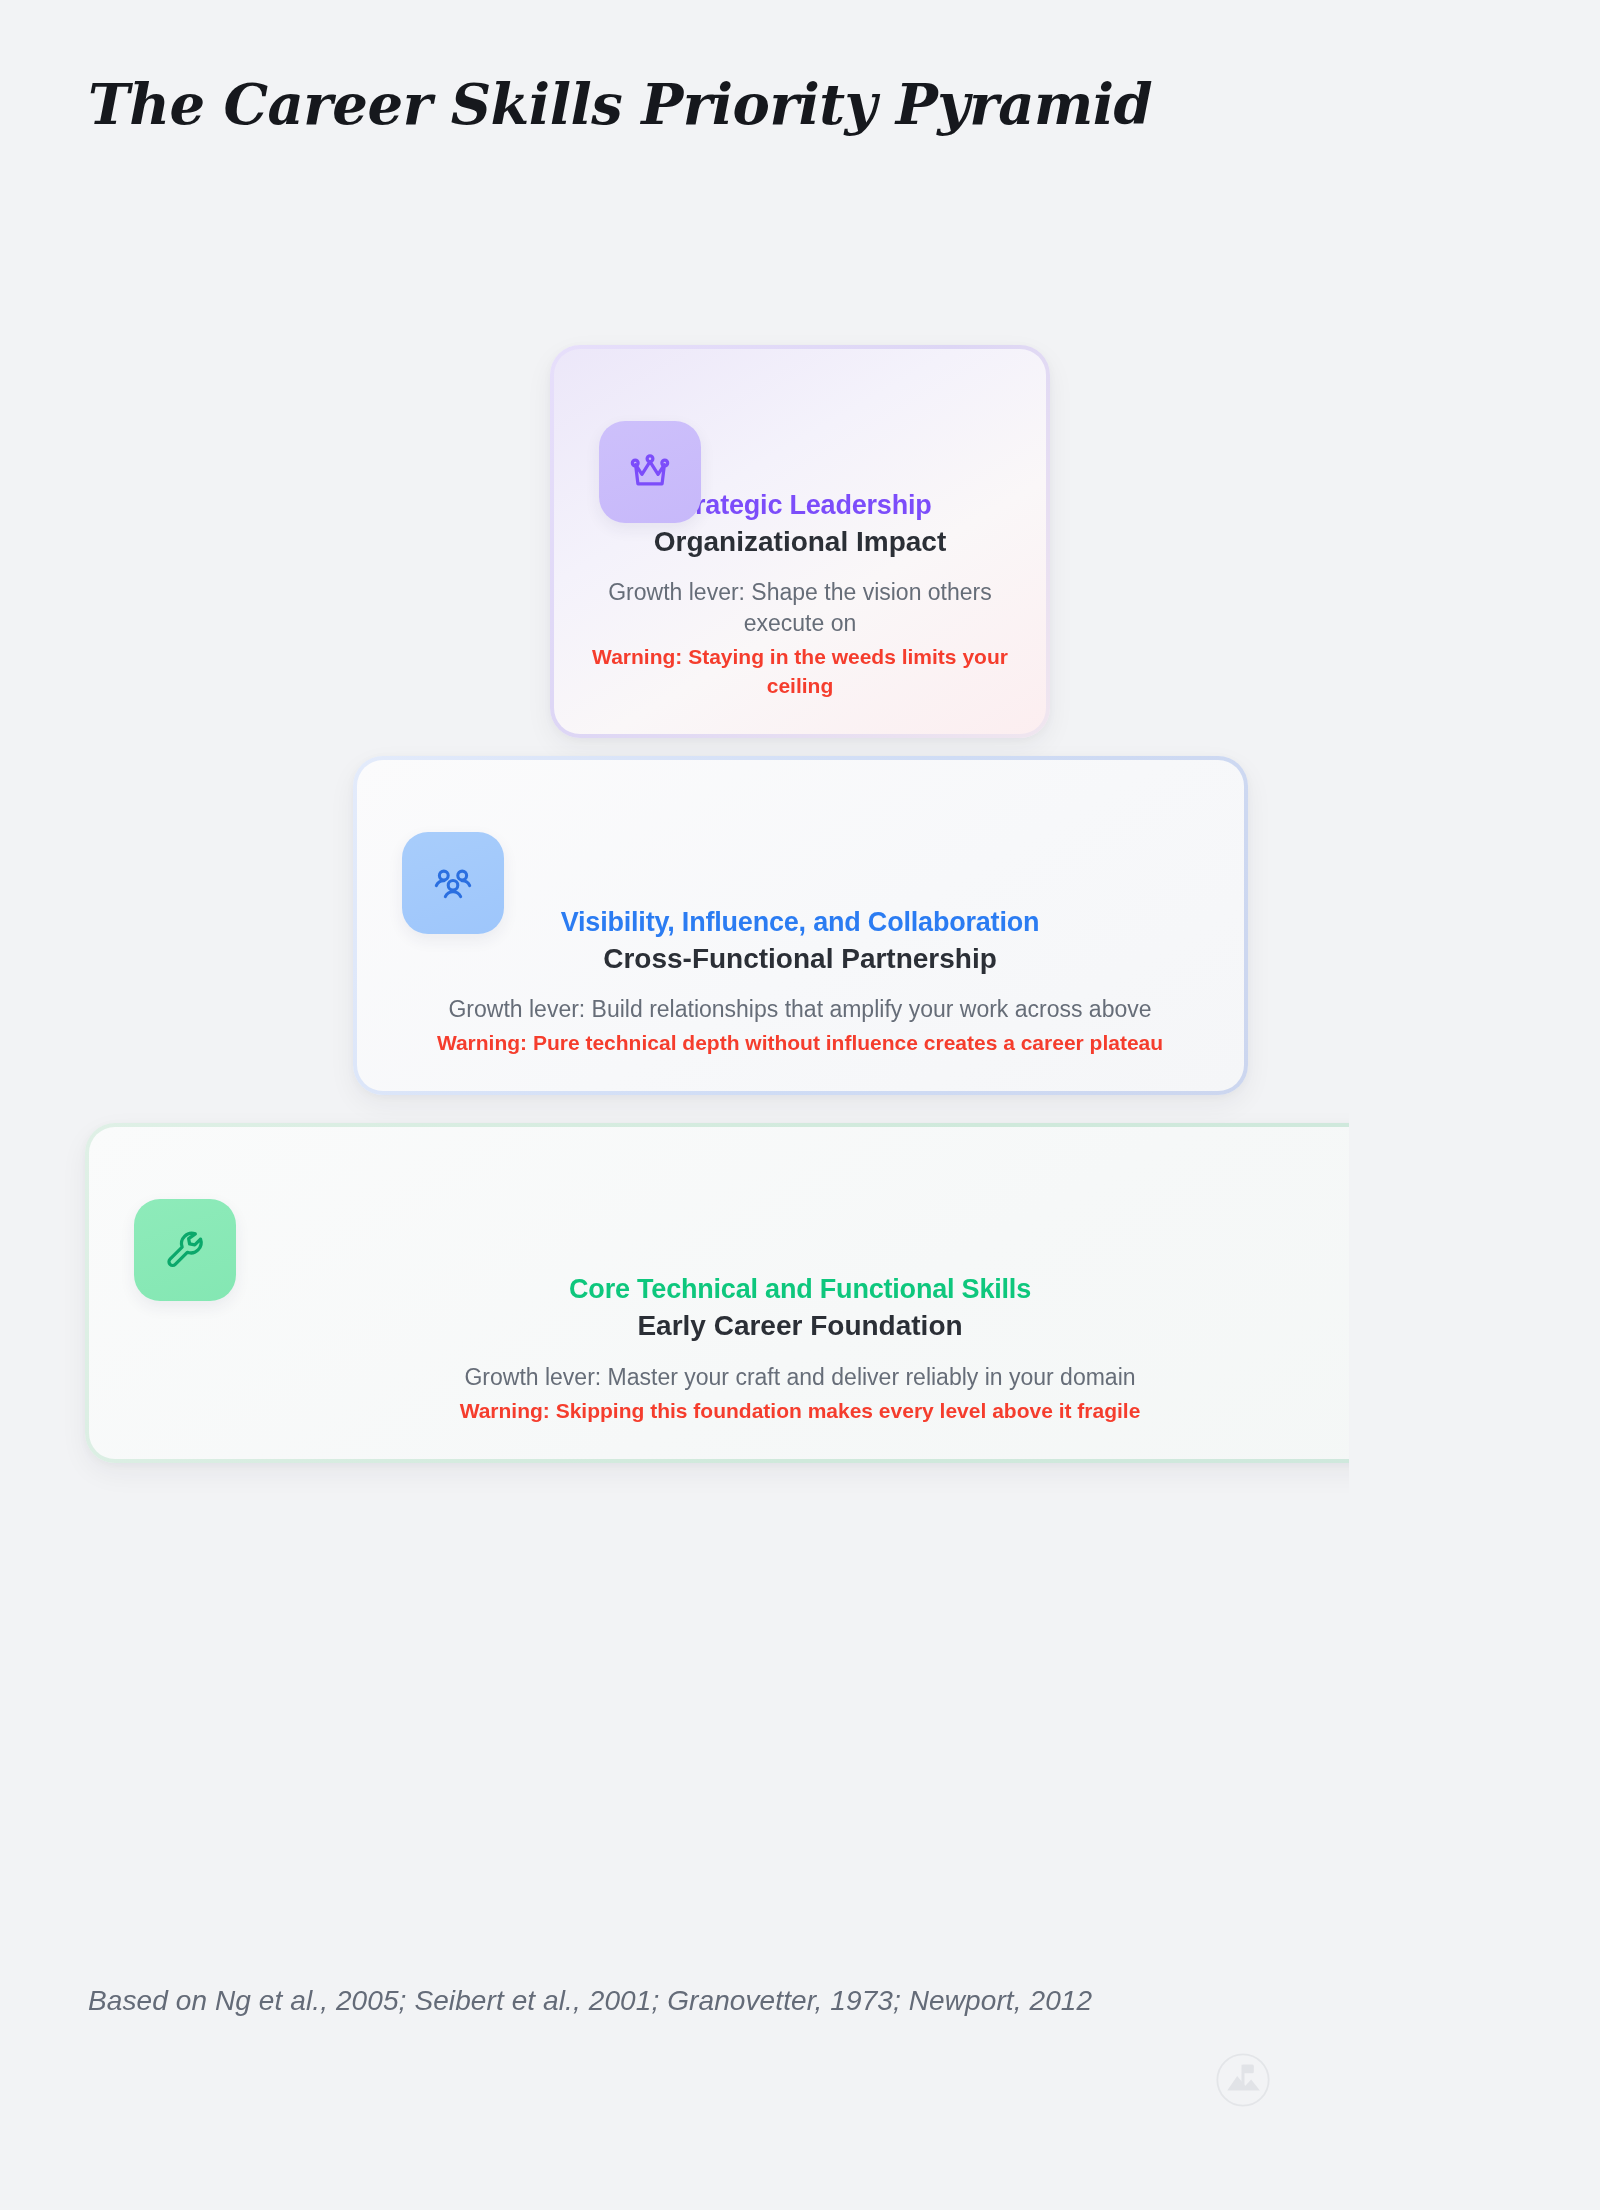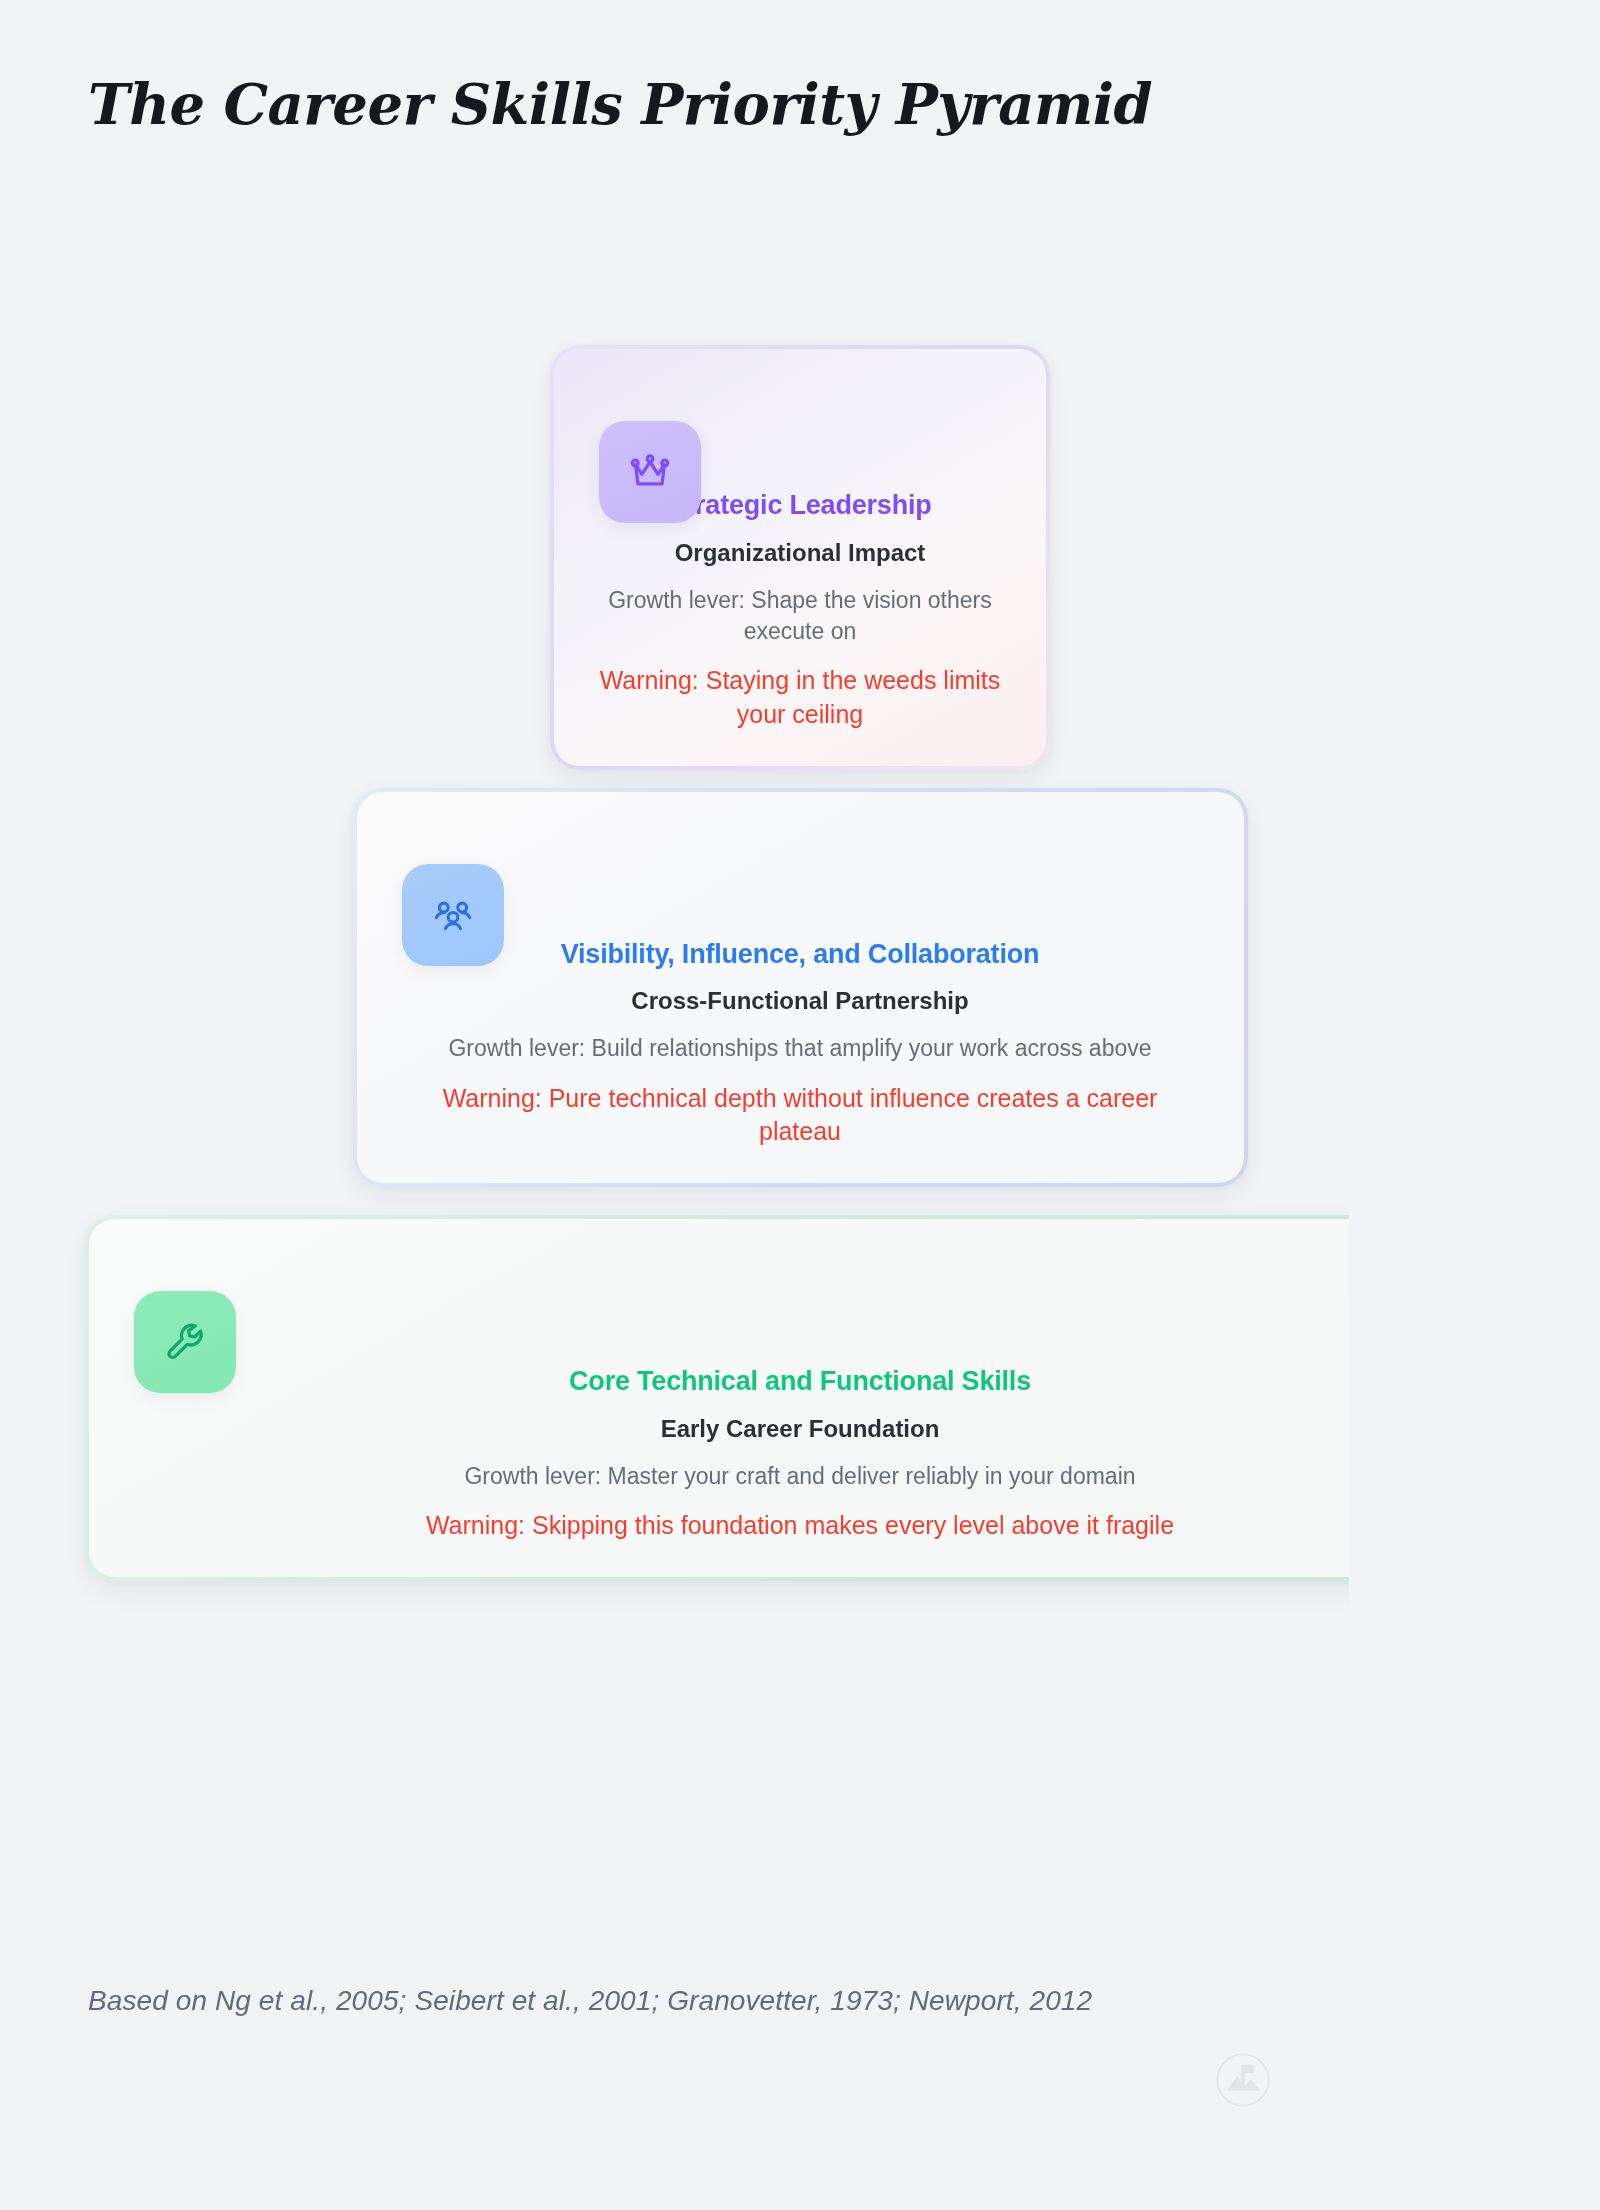--- a/index.html
+++ b/index.html
@@ -130,39 +130,39 @@
     font-size: 27px;
     font-weight: 700;
     line-height: 1.25;
     letter-spacing: -0.2px;
   }
   .tier-top .tier-title { color: #7c4dfa; }
   .tier-mid .tier-title { color: #2b7cf2; }
   .tier-bot .tier-title { color: #0ec77d; }
 
   .tier-subtitle {
-    margin-top: 14px;
-    font-size: 24px;
+    margin-top: 1px;
+    font-size: 28px;
     font-weight: 700;
     line-height: 1.3;
     color: #2b2f36;
   }
 
   .tier-lever {
     margin-top: 17px;
     font-size: 23px;
     font-weight: 400;
     line-height: 1.35;
     color: #666d78;
   }
 
   .tier-warning {
-    margin-top: 17px;
-    font-size: 25px;
-    font-weight: 400;
+    margin-top: 4px;
+    font-size: 21px;
+    font-weight: 700;
     line-height: 1.35;
     color: #f53d2d;
   }
 
   
   .tier-top .tier-lever,
   .tier-top .tier-warning { padding: 0 8px; }
 
   .tier-mid .tier-lever,
   .tier-mid .tier-warning { padding: 0 48px; }

